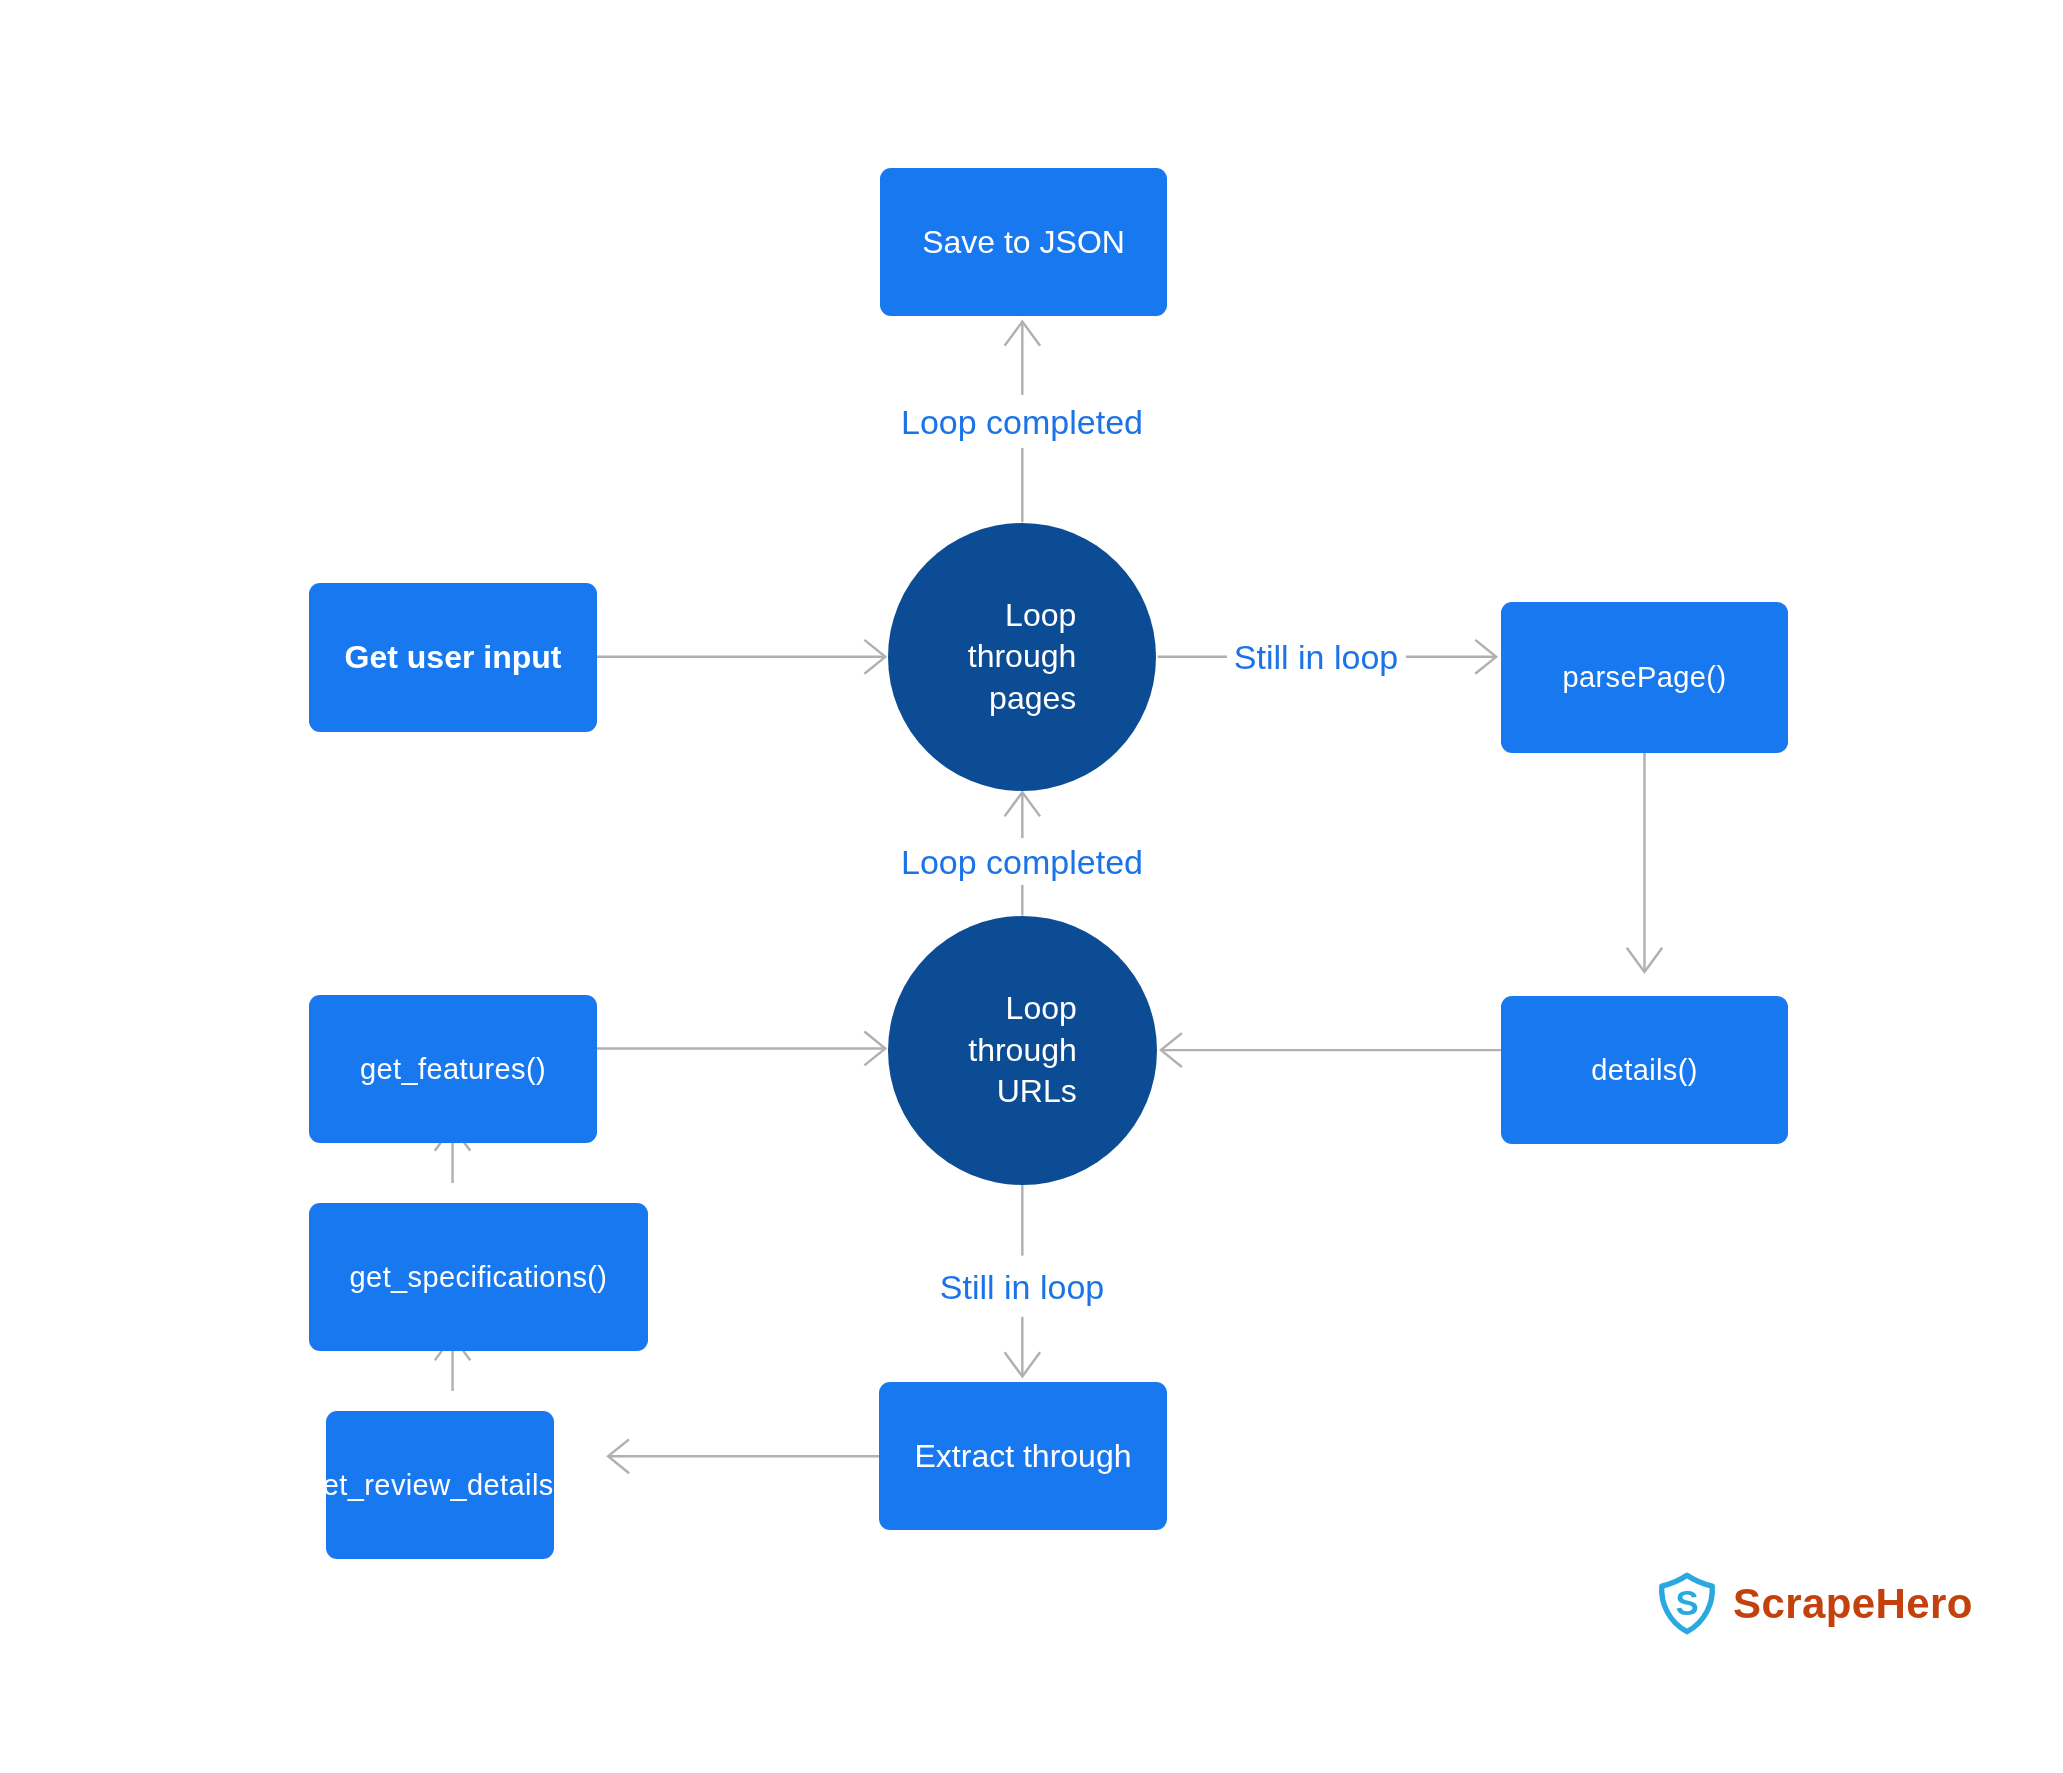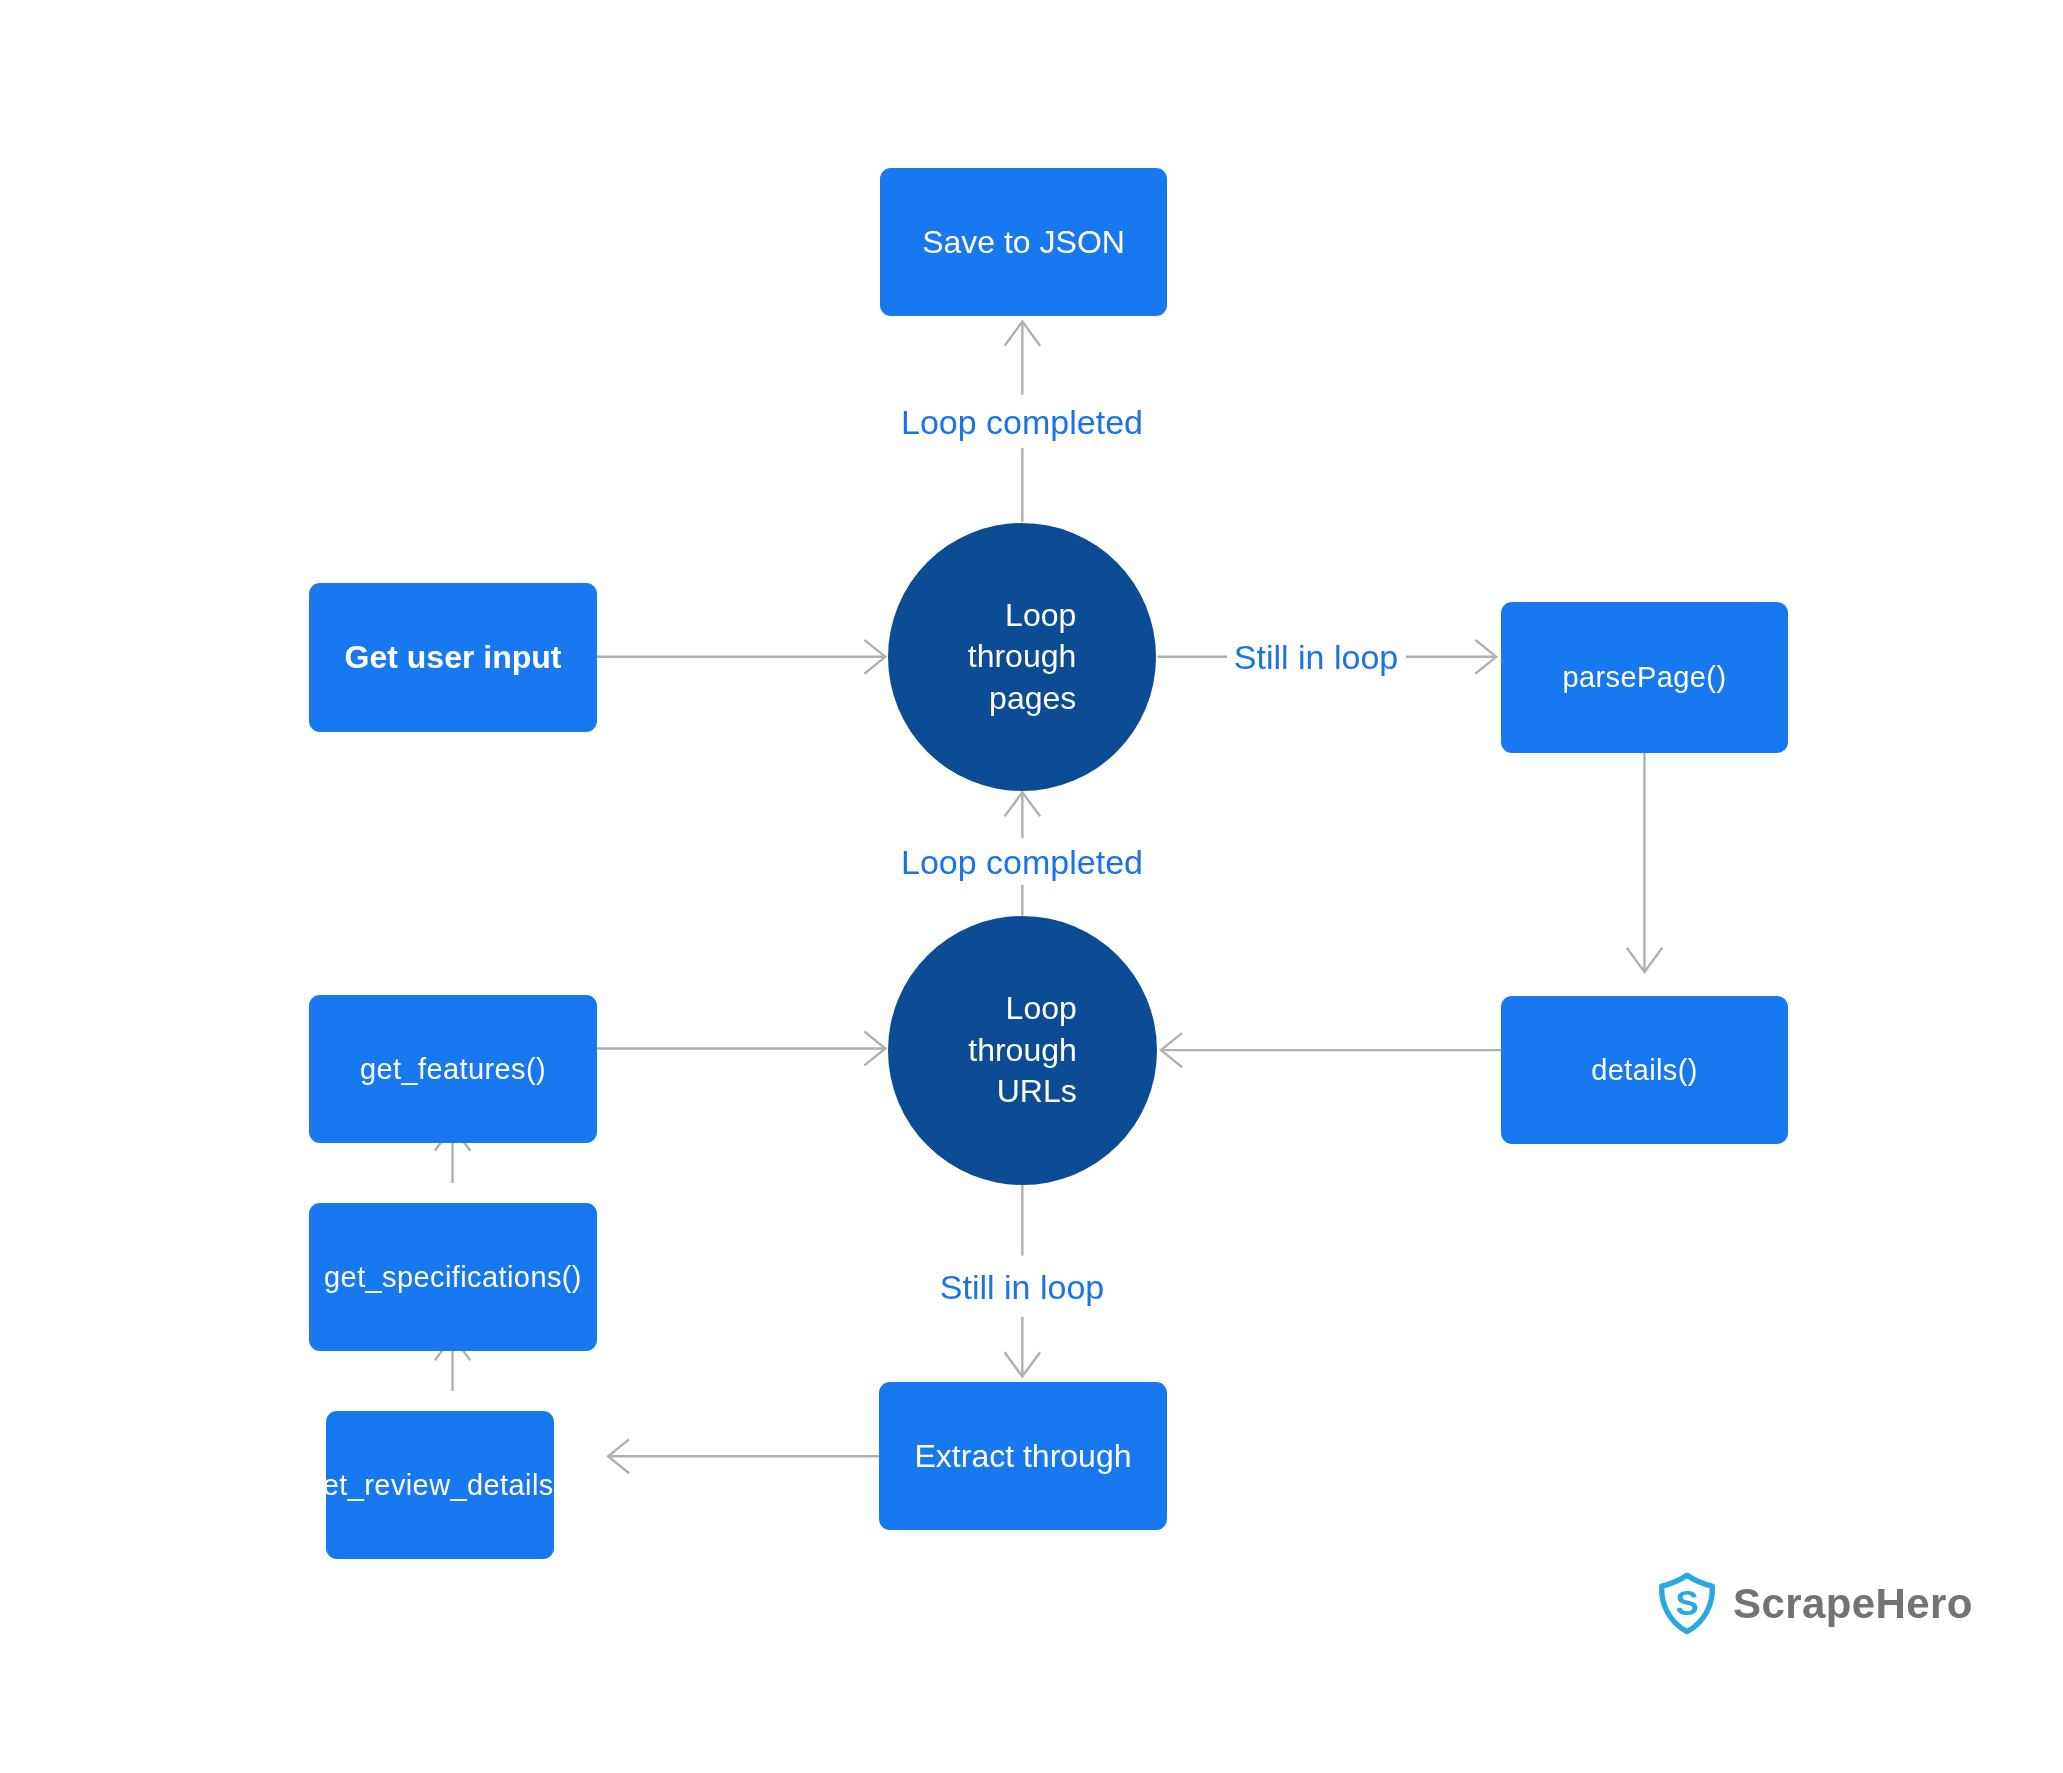--- a/index.html
+++ b/index.html
@@ -60,21 +60,21 @@
     position: absolute;
     left: 1657px;
     top: 1572px;
     display: flex;
     align-items: center;
   }
   .logo-text {
     margin-left: 16px;
     font-size: 42px;
     font-weight: 700;
-    color: #737373;
+    color: #c2410c;
     letter-spacing: 0.4px;
   }
 </style>
 </head>
 <body>
 
 <div class="canvas">
 
   <svg class="wires" viewBox="0 0 2560 2200">
 
@@ -127,21 +127,21 @@
   <div class="node-box code" style="left:1501px; top:582px; width:287px; height:151px;">parsePage()</div>
 
   <div class="node-box code" style="left:1501px; top:976px; width:287px; height:148px;">details()</div>
 
   <div class="node-circle" style="left:888px; top:916px; width:269px; height:269px;">Loop
 through
 URLs</div>
 
   <div class="node-box code" style="left:309px; top:975px; width:288px; height:148px;">get_features()</div>
 
-  <div class="node-box code" style="left:309px; top:1183px; width:288px; height:148px;">get_specifications()</div>
+  <div class="node-box code" style="left:309px; top:1183px; width:339px; height:148px;">get_specifications()</div>
 
   <div class="node-box code" style="left:326px; top:1391px; width:228px; height:148px;">get_review_details()</div>
 
   <div class="node-box" style="left:879px; top:1382px; width:288px; height:148px;">Extract through</div>
 
   <div class="edge-label" style="left:1022px; top:422px;">Loop completed</div>
 
   <div class="edge-label" style="left:1316px; top:657px;">Still in loop</div>
 
   <div class="edge-label" style="left:1022px; top:862px;">Loop completed</div>

